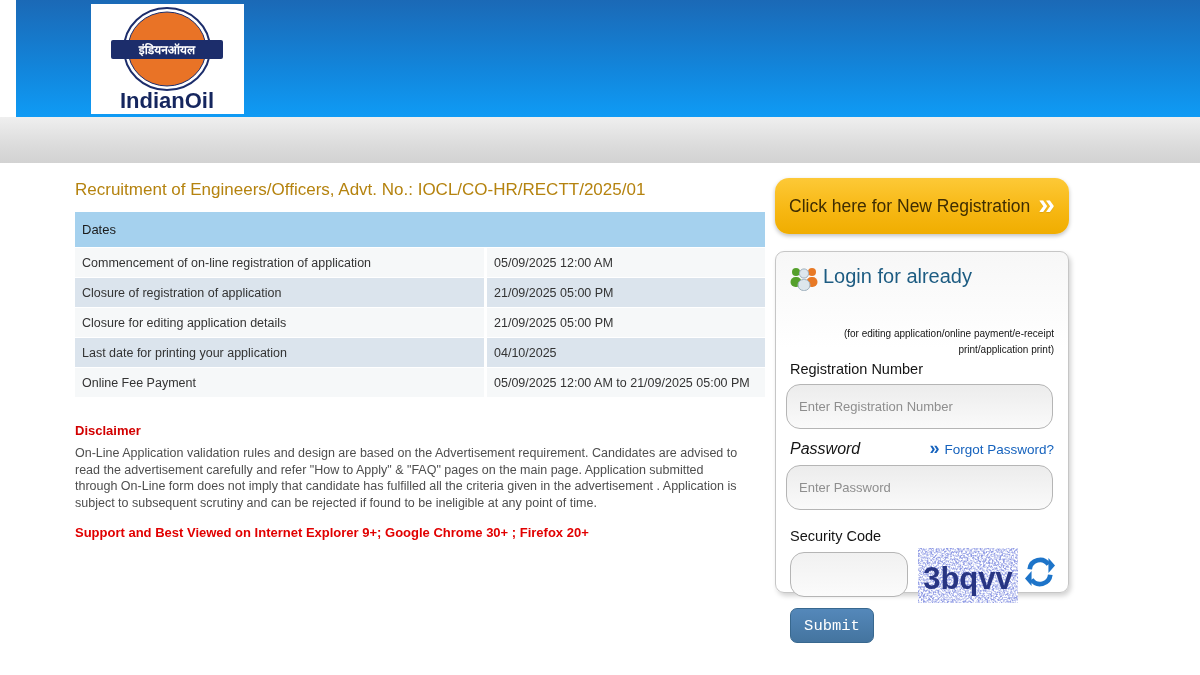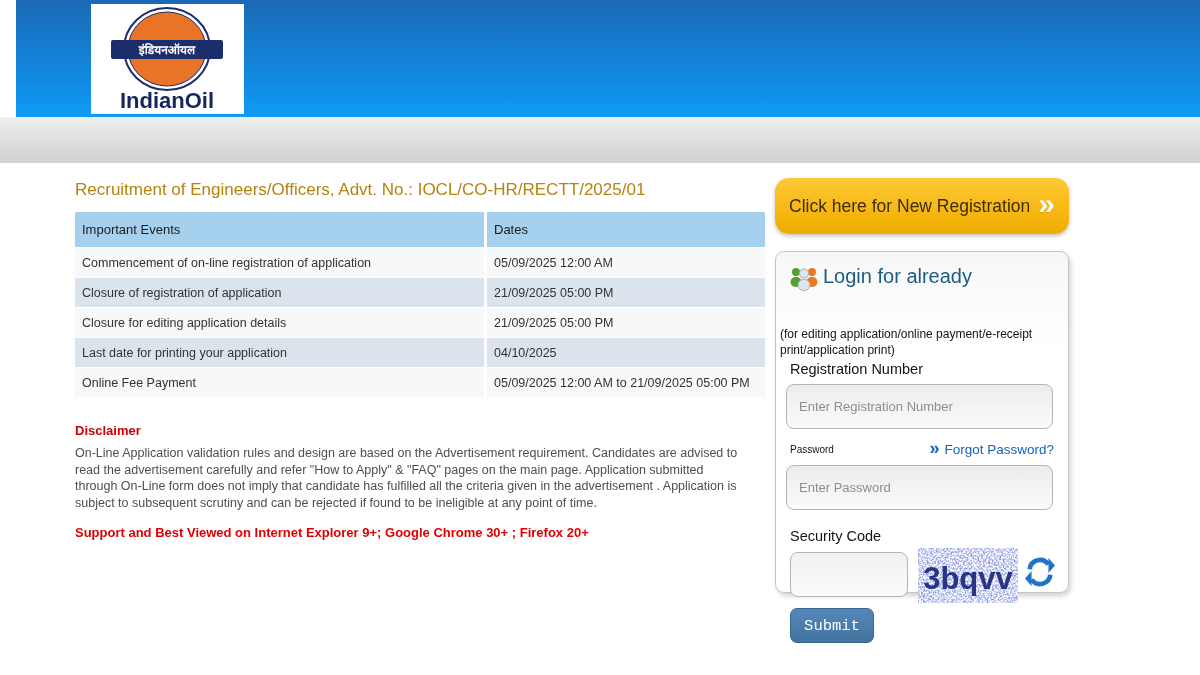--- a/index.html
+++ b/index.html
@@ -34,30 +34,30 @@
     background:linear-gradient(180deg,#fdc937 0%,#f7b814 55%,#f0ad00 100%);
     border-radius:14px;display:flex;align-items:center;justify-content:center;
     color:#3f2d02;font-size:17.5px;cursor:pointer;box-shadow:0 2px 4px rgba(0,0,0,0.25);}
   .new-reg-chevron{color:#ffffff;font-size:30px;font-weight:bold;margin-left:8px;line-height:0;
     position:relative;top:-2px;text-shadow:0 1px 1px rgba(0,0,0,0.1);}
   .login-panel{position:absolute;left:775px;top:251px;width:294px;height:342px;
     box-sizing:border-box;background:linear-gradient(180deg,#f7f7f7 0%,#ffffff 28%);
     border:1px solid #c6c6c6;border-radius:9px;box-shadow:2px 3px 5px rgba(0,0,0,0.18);}
   .login-header-icon{position:absolute;left:12px;top:12px;}
   .login-title{position:absolute;left:47px;top:11px;font-size:20px;color:#1d5c82;line-height:26px;}
-  .login-sub{position:absolute;left:4px;top:74px;width:266px;font-size:12px;color:#141414;line-height:16px;}
+  .login-sub{position:absolute;left:12px;top:74px;width:266px;font-size:10px;color:#141414;line-height:16px;text-align:right;}
   .reg-label{position:absolute;left:14px;top:109px;font-size:14.5px;color:#141414;}
-  .form-input{box-sizing:border-box;height:45px;border:1px solid #b5b5b5;border-radius:8px;
+  .form-input{box-sizing:border-box;height:45px;border:1px solid #b5b5b5;border-radius:14px;
     background:linear-gradient(180deg,#ececec 0%,#fafafa 100%);
     padding:4px 12px;font-size:13px;color:#333;font-family:"Liberation Sans","DejaVu Sans",sans-serif;outline:none;}
   .form-input::placeholder{color:#8e8e8e;opacity:1;}
   .reg-input{position:absolute;left:10px;top:132px;width:267px;}
   .password-row{position:absolute;left:14px;top:188px;width:264px;display:flex;
     justify-content:space-between;align-items:center;}
-  .password-label{font-size:10px;color:#141414;}
+  .password-label{font-size:16px;color:#141414;font-style:italic;}
   .forgot-link{display:flex;align-items:center;gap:5px;color:#1562bd;font-size:13.5px;cursor:pointer;}
   .forgot-chevron{font-size:18px;font-weight:bold;line-height:1;position:relative;top:-1px;}
   .pwd-input{position:absolute;left:10px;top:213px;width:267px;}
   .sec-label{position:absolute;left:790px;top:528px;font-size:14.5px;color:#141414;}
   .sec-input{position:absolute;left:790px;top:552px;width:118px;
     background:linear-gradient(180deg,#f1f1f1 0%,#fbfbfb 100%);}
   .captcha-wrap{position:absolute;left:918px;top:548px;width:100px;height:55px;}
   .refresh-btn{position:absolute;left:1025px;top:557px;width:30px;height:30px;cursor:pointer;}
   .submit-btn{position:absolute;left:790px;top:608px;width:84px;height:35px;
     background:linear-gradient(180deg,#5488ba 0%,#44749f 100%);
@@ -78,21 +78,20 @@
       <text x="76" y="104" text-anchor="middle" font-size="22" font-weight="bold" fill="#15265e">IndianOil</text>
     </svg>
   </div>
 </div>
 <div class="gray-strip"></div>
 
 <div class="page-title">Recruitment of Engineers/Officers, Advt. No.: IOCL/CO-HR/RECTT/2025/01</div>
 
 <div class="events-table">
   <div class="t-row t-head">
-    <div class="t-cell c1">Important Events</div>
     <div class="t-cell c2">Dates</div>
   </div>
   <div>
       <div class="t-row data-row">
     <div class="t-cell c1">Commencement of on-line registration of application</div>
     <div class="t-cell c2">05/09/2025 12:00 AM</div>
   </div>
       <div class="t-row data-row alt">
     <div class="t-cell c1">Closure of registration of application</div>
     <div class="t-cell c2">21/09/2025 05:00 PM</div>

